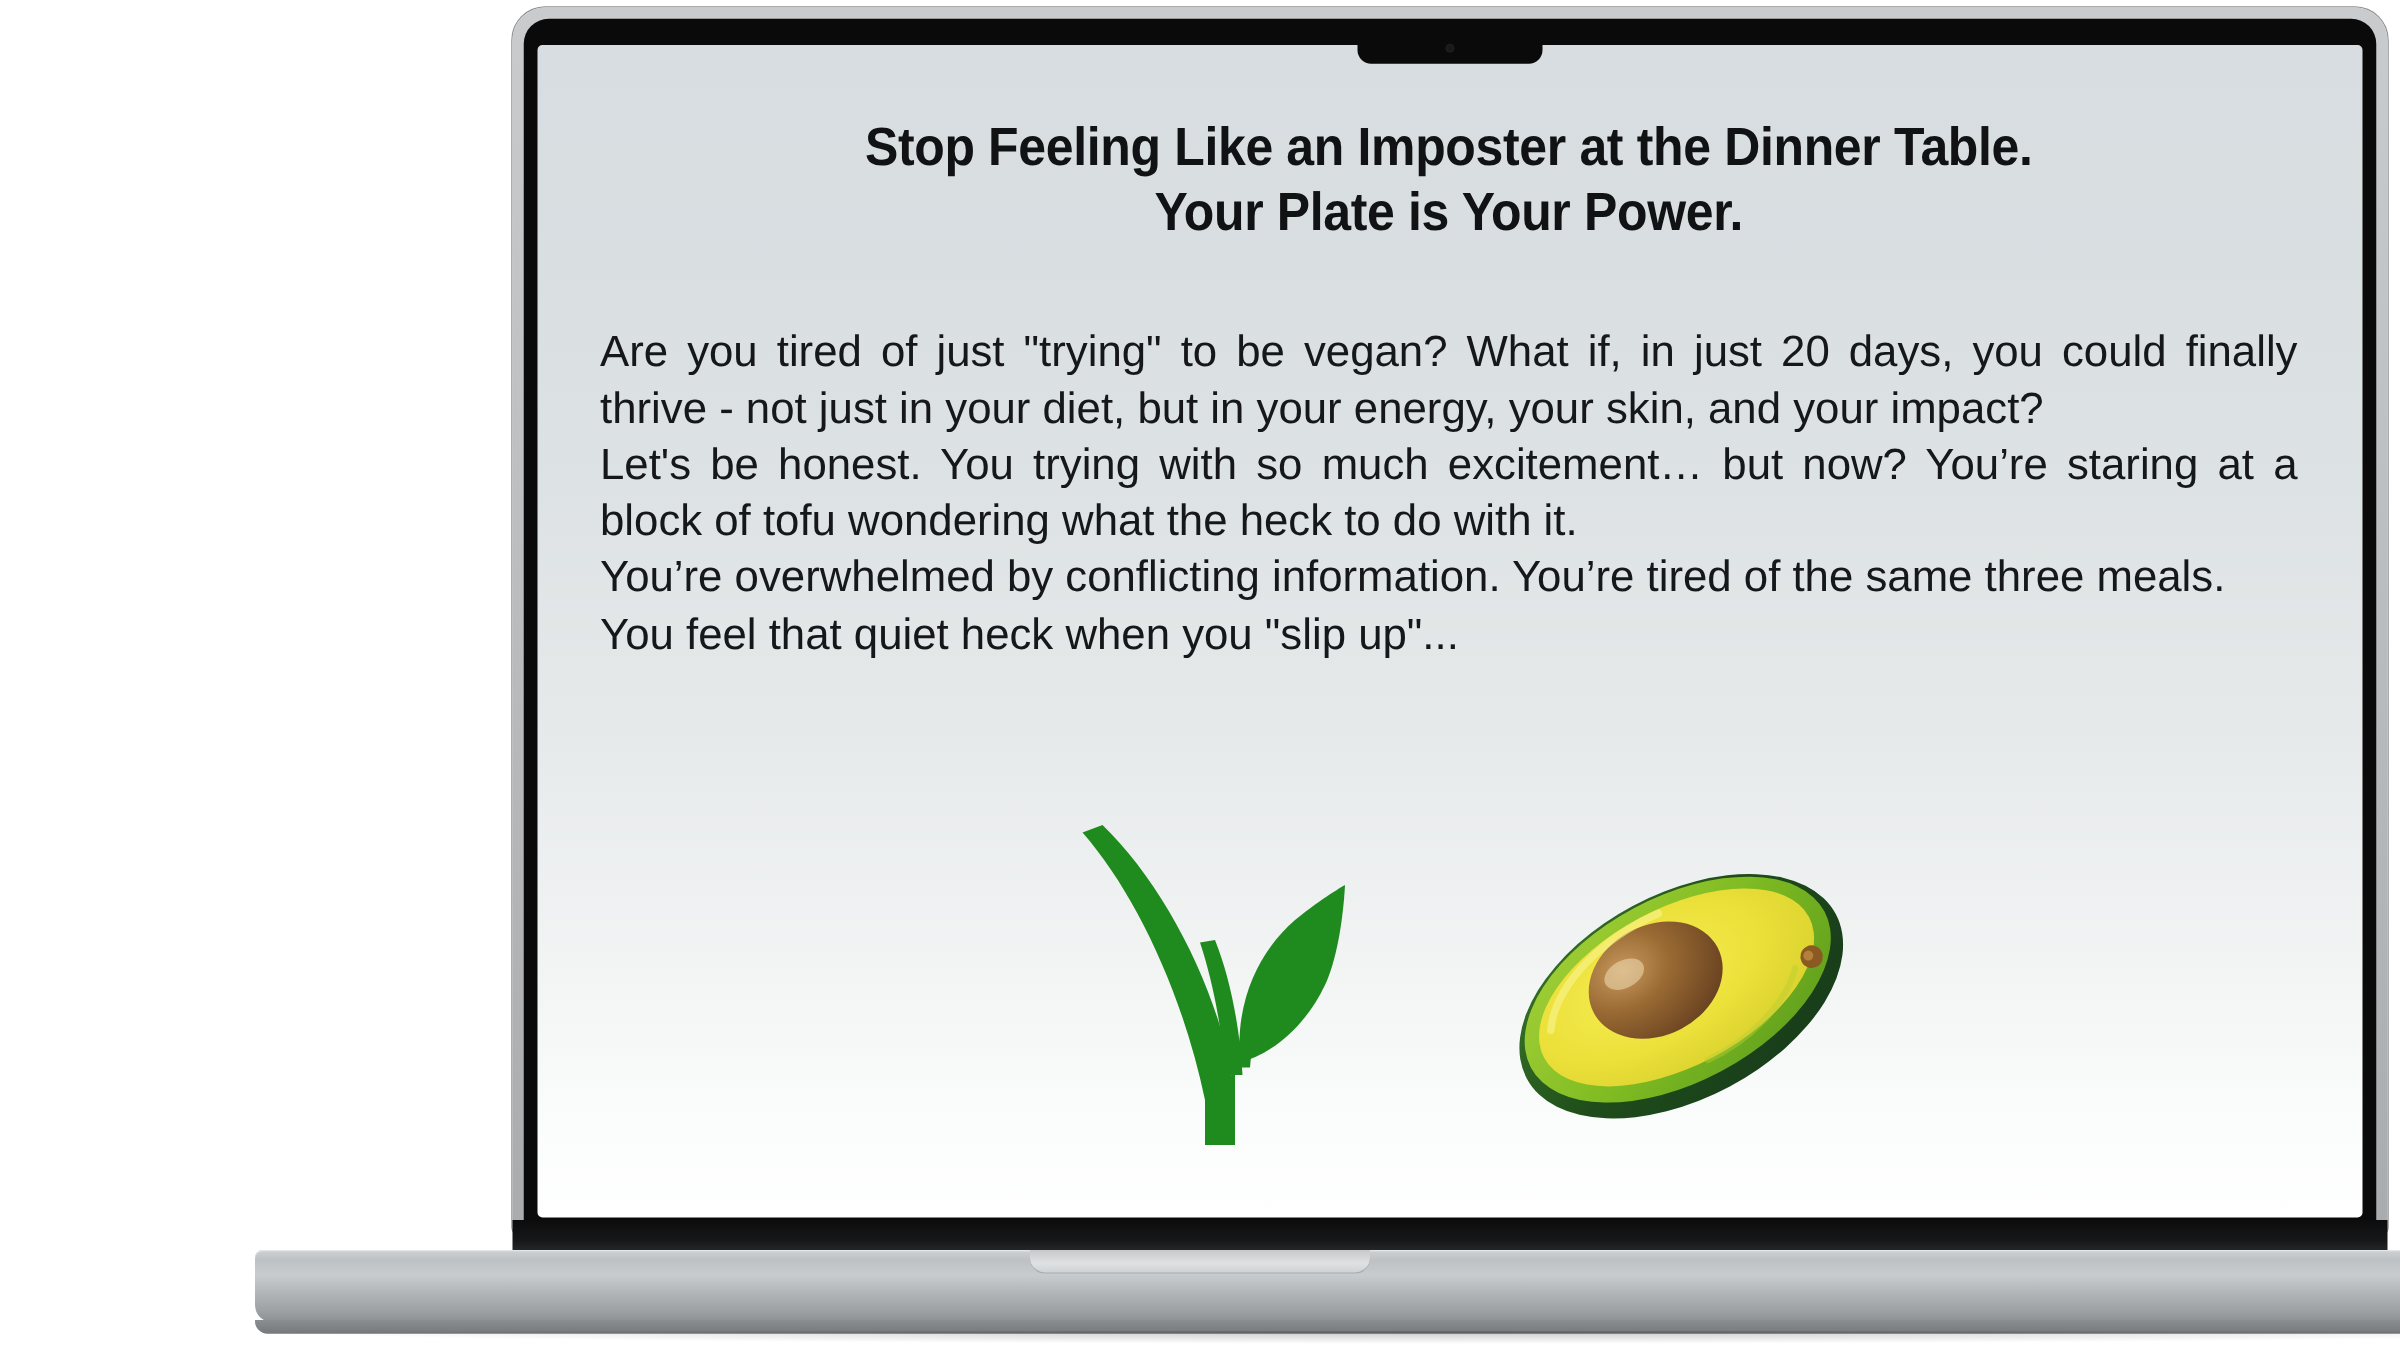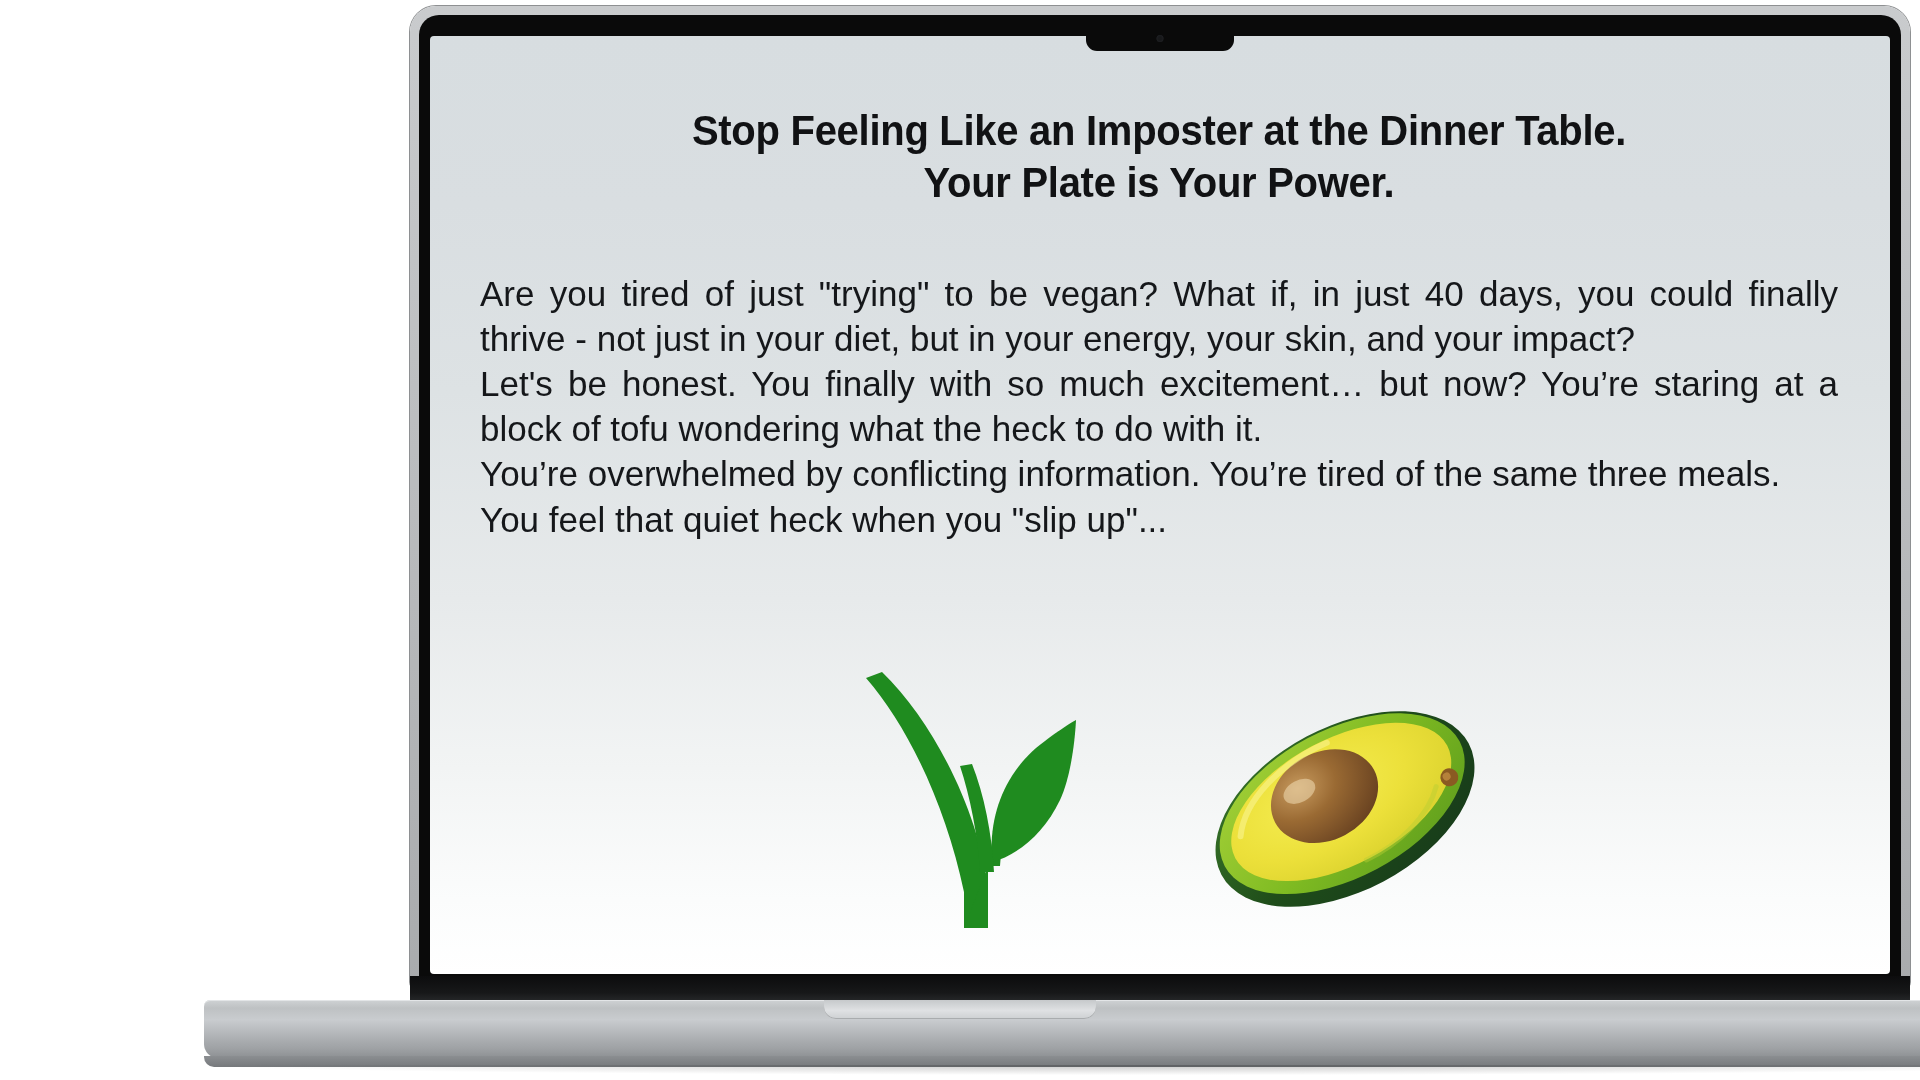--- a/index.html
+++ b/index.html
@@ -97,21 +97,21 @@
     width: 7px;
     height: 7px;
     border-radius: 50%;
     background: #18191b;
     box-shadow: inset 0 0 2px #2a2c30;
   }
 
   
   #slide {
     position: absolute;
-    left: 0; top: 16px;
+    left: 0; top: 4px;
     width: 100%;
     height: 100%;
     padding: 52px 28px 0 26px;
   }
 
   #headline {
     text-align: center;
     font-family: "Liberation Sans", sans-serif;
     font-weight: 700;
     font-size: 43px;
@@ -234,22 +234,22 @@
 
       <div id="screen">
         <div id="slide">
 
           <div id="headline">
             <span class="hl-line">Stop Feeling Like an Imposter at the Dinner Table.</span>
             <span class="hl-line">Your Plate is Your Power.</span>
           </div>
 
           <div id="body-copy">
-            <p class="para">Are you tired of just "trying" to be vegan? What if, in just 40 days, you could finally thrive - not just in your diet, but in your energy, your skin, and your impact?</p>
-            <p class="para">Let's be honest. You finally with so much excitement… but now? You’re staring at a block of tofu wondering what the heck to do with it.</p>
+            <p class="para">Are you tired of just "trying" to be vegan? What if, in just 20 days, you could finally thrive - not just in your diet, but in your energy, your skin, and your impact?</p>
+            <p class="para">Let's be honest. You trying with so much excitement… but now? You’re staring at a block of tofu wondering what the heck to do with it.</p>
             <p class="para last-nojustify">You’re overwhelmed by conflicting information. You’re tired of the same three meals. You feel that quiet heck when you "slip up"...</p>
           </div>
 
           <div id="art-row">
 
             <svg id="vegan-mark" viewBox="0 0 220 270">
               <path fill="#1f8b1f" d="M6 12 C 48 60, 86 140, 104 226 L 104 262 L 128 262 L 128 224
                        C 120 148, 74 56, 22 6 Z"></path>
               <path fill="#1f8b1f" d="M104 262 L 128 262 L 128 200 C 132 160, 150 126, 176 104
                        C 156 128, 142 166, 140 200 L 128 200 Z"></path>

